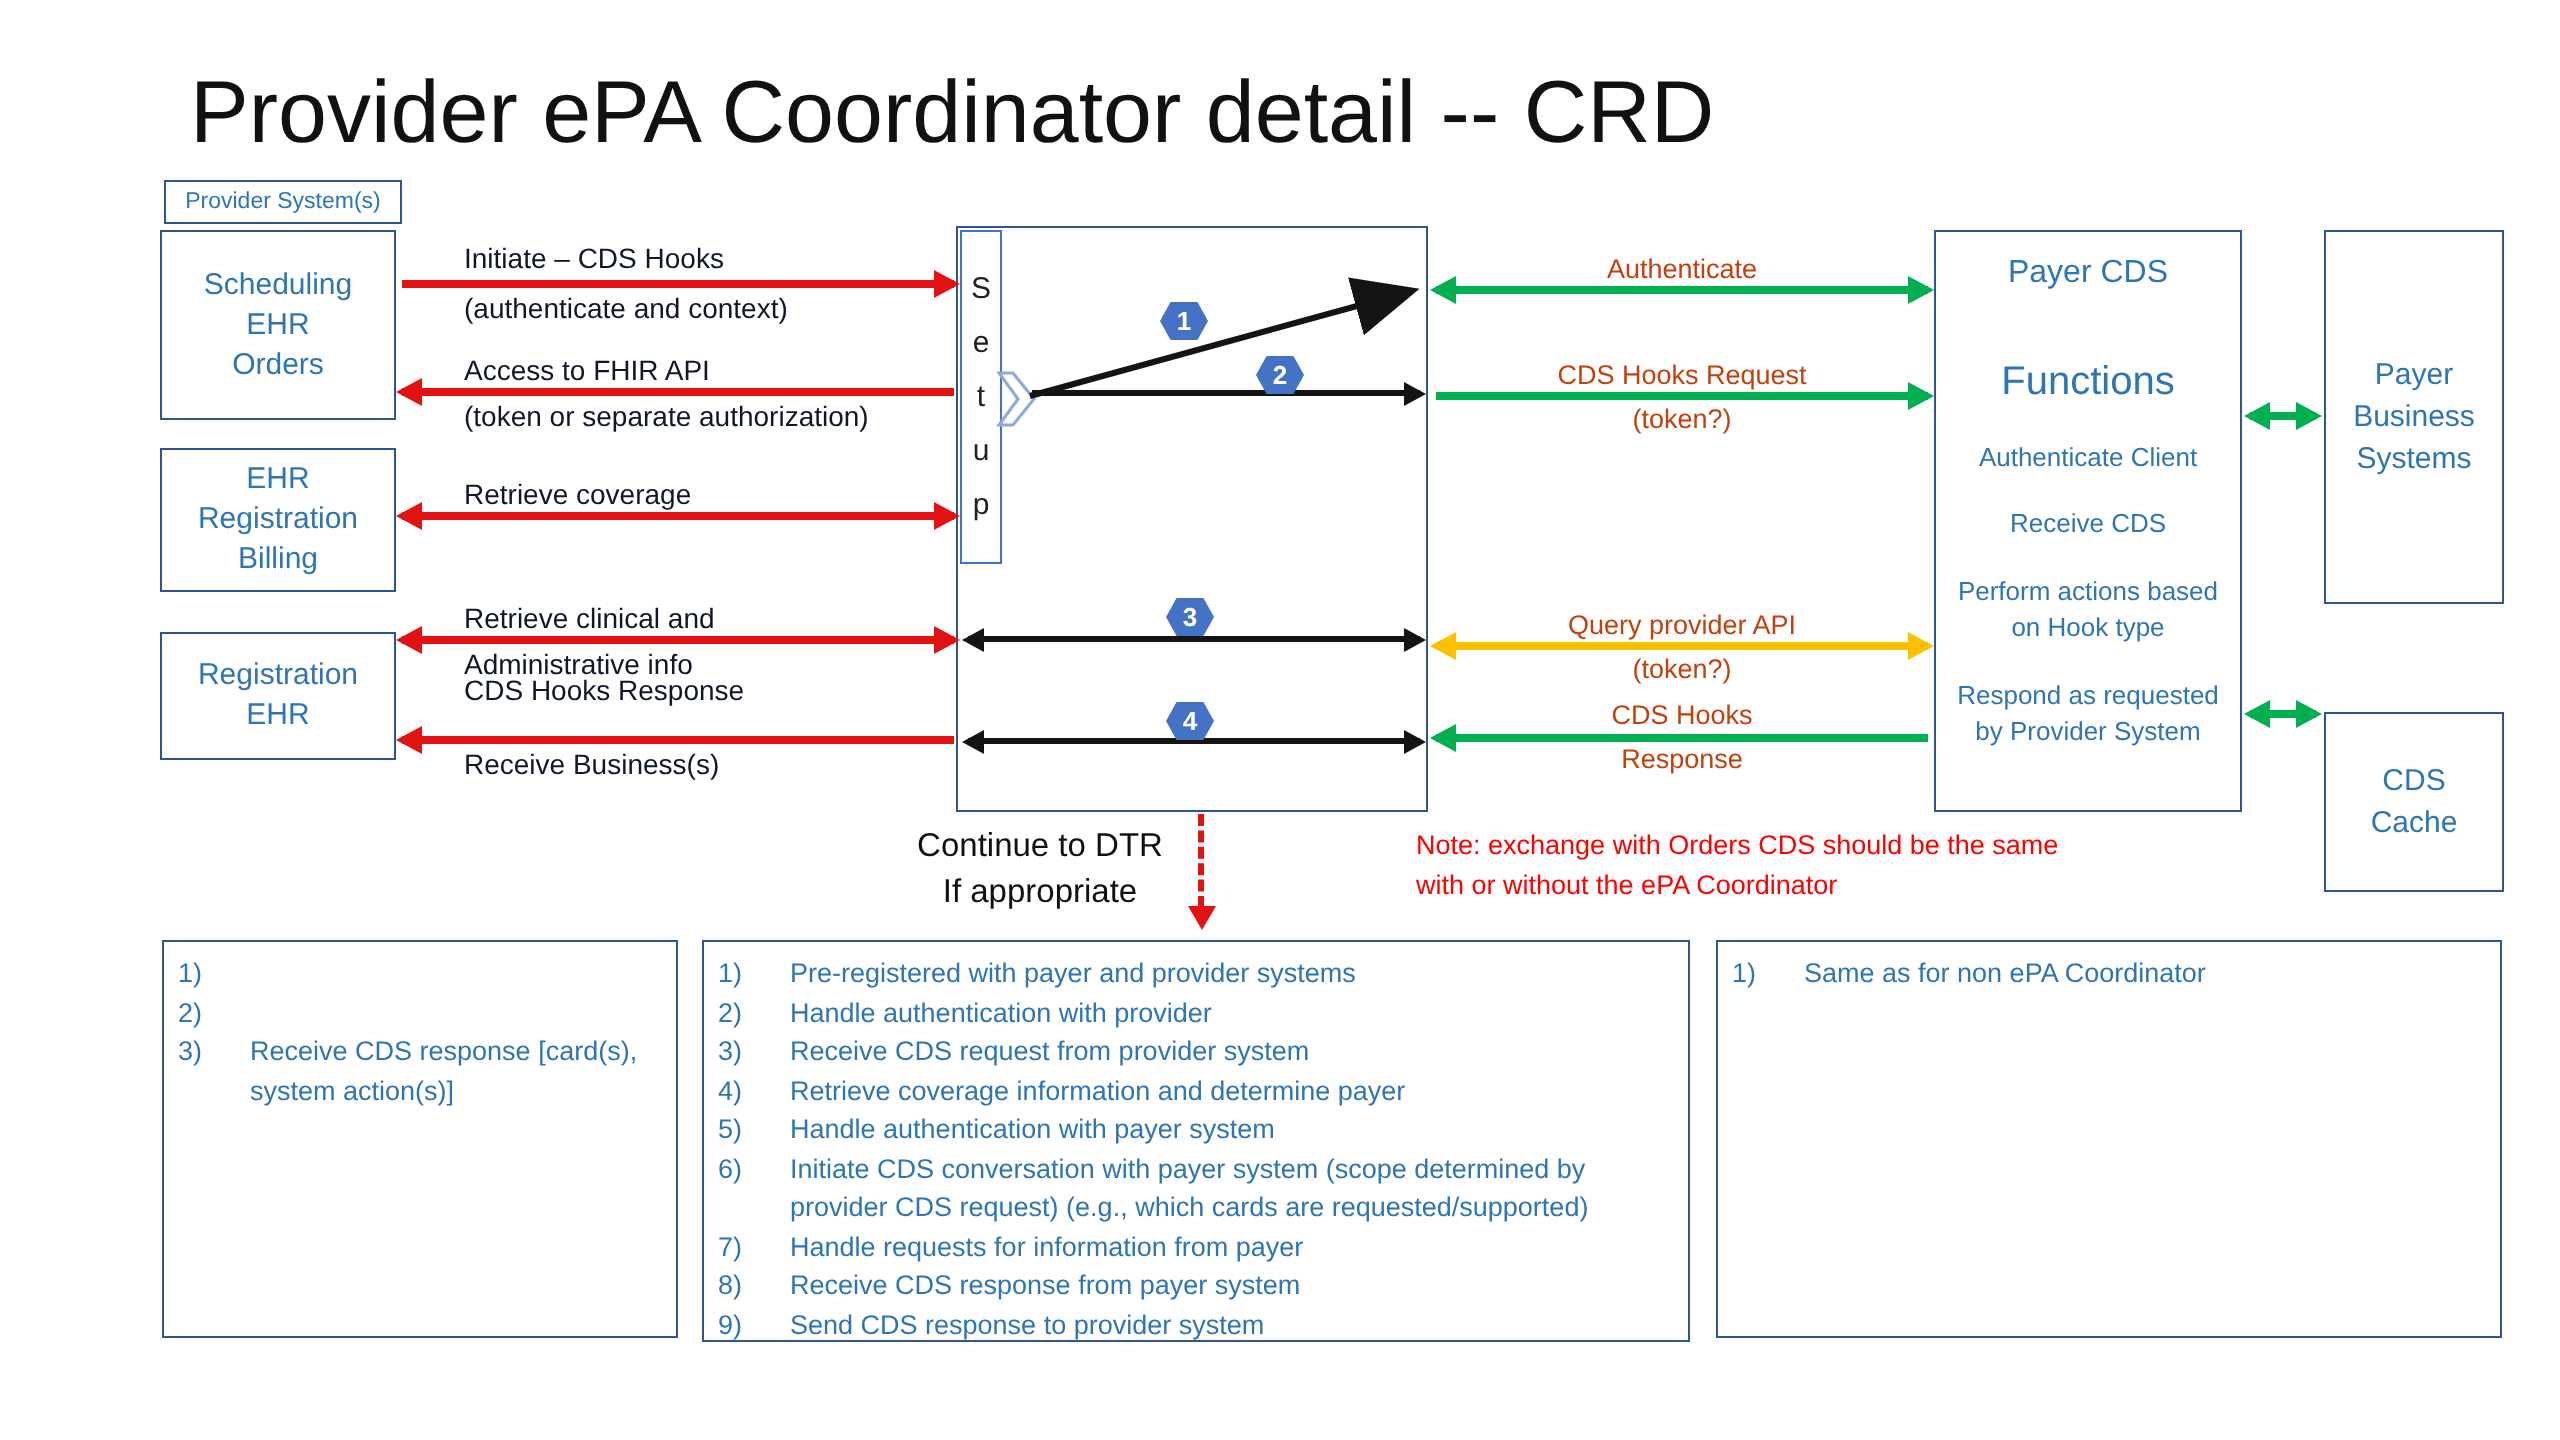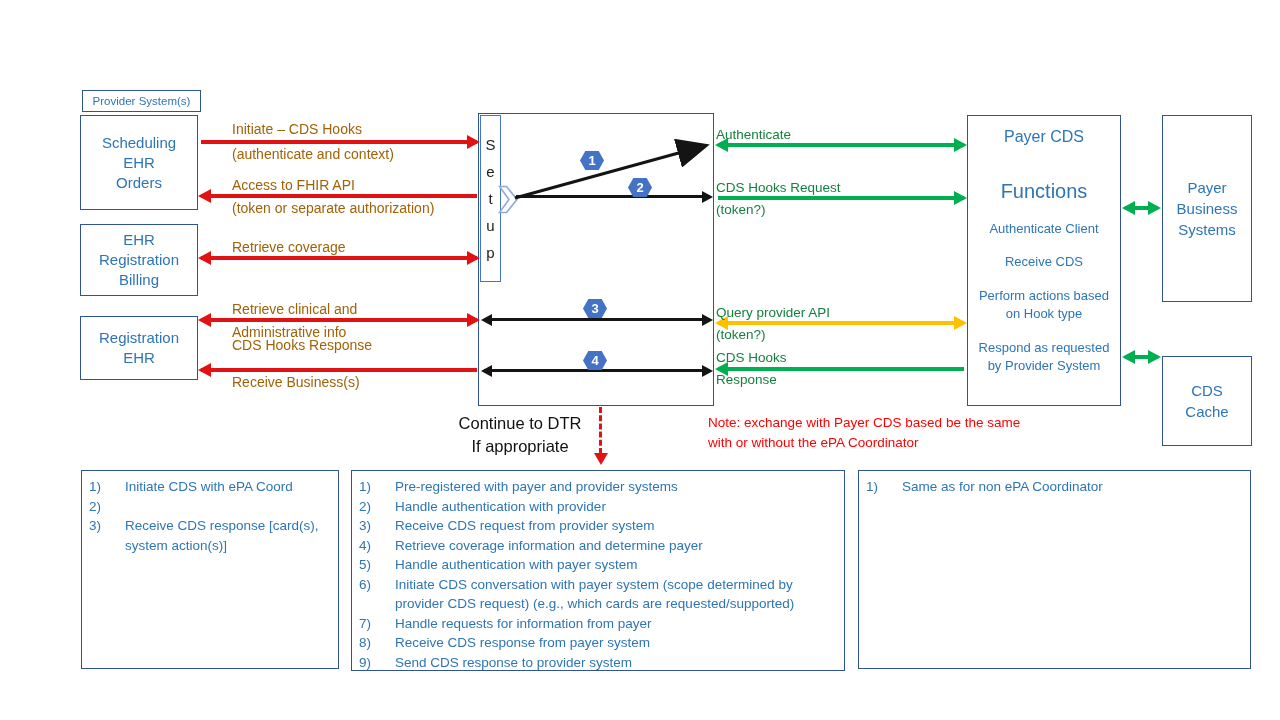--- a/index.html
+++ b/index.html
@@ -13,41 +13,42 @@
   .arr{position:absolute;height:4px;}
   .arr .shaft{position:absolute;left:2px;right:2px;top:0;height:4px;background:var(--c);}
   .arr .head{position:absolute;width:0;height:0;top:-5px;}
   .arr .head.right{right:-1px;border-top:7px solid transparent;border-bottom:7px solid transparent;border-left:13px solid var(--c);}
   .arr .head.left{left:-1px;border-top:7px solid transparent;border-bottom:7px solid transparent;border-right:13px solid var(--c);}
   .arr.thin{height:3px;}
   .arr.thin .shaft{height:3px;}
   .arr.thin .head{top:-4px;}
   .arr.thin .head.right{border-top-width:6px;border-bottom-width:6px;border-left-width:11px;}
   .arr.thin .head.left{border-top-width:6px;border-bottom-width:6px;border-right-width:11px;}
-  .albl{position:absolute;font-size:14px;color:#a16207;white-space:nowrap;}
-  .mlbl{position:absolute;left:716px;width:250px;text-align:left;font-size:13.5px;color:#15803d;white-space:nowrap;}
+  .albl{position:absolute;font-size:14px;color:#0f172a;white-space:nowrap;}
+  .mlbl{position:absolute;left:716px;width:250px;text-align:center;font-size:13.5px;color:#c2410c;white-space:nowrap;}
   .badge{position:absolute;width:24px;height:19px;background:#4472C4;color:#fff;font-weight:bold;
          font-size:13px;display:flex;align-items:center;justify-content:center;
          clip-path:polygon(22% 0,78% 0,100% 50%,78% 100%,22% 100%,0 50%);}
   .pcitem{position:absolute;left:8px;right:8px;text-align:center;font-size:13px;line-height:17.5px;color:#2E75B6;}
   .lst{font-size:13.5px;line-height:19.5px;padding:6px 8px 0 7px;}
   .li{display:grid;grid-template-columns:36px 1fr;}
   .note{position:absolute;left:708px;font-size:13.5px;color:#FF0000;white-space:nowrap;}
   .setupbx{position:absolute;left:480px;top:115px;width:21px;height:167px;border:1.5px solid #4472C4;
            background:#fff;box-sizing:border-box;display:flex;flex-direction:column;align-items:center;
            justify-content:center;font-size:15px;line-height:27px;color:#222;}
   .dash{position:absolute;left:599px;top:407px;height:47px;border-left:3px dashed #E31212;}
   .dashhead{position:absolute;left:593.5px;top:453px;width:0;height:0;
             border-left:7px solid transparent;border-right:7px solid transparent;border-top:12px solid #E31212;}
 </style>
 </head>
 <body>
 
 <div class="slide">
 
+  <div class="title">Provider ePA Coordinator detail -- CRD</div>
 
   <div class="bx" style="left:82px;top:90px;width:119px;height:22px;display:flex;align-items:center;justify-content:center;font-size:11.5px;">
     <span>Provider System(s)</span>
   </div>
 
   <div class="bx flexc" style="left:80px;top:115px;width:118px;height:95px;font-size:15px;line-height:20px;text-align:center;">
     <div>Scheduling</div>
     <div>EHR</div>
     <div>Orders</div>
   </div>
@@ -201,27 +202,26 @@
     <div>Cache</div>
   </div>
 
   <div class="abs" style="left:448px;top:412px;width:144px;text-align:center;font-size:16.5px;line-height:23px;color:#111;">
     <div>Continue to DTR</div>
     <div>If appropriate</div>
   </div>
   <div class="dash"></div>
   <div class="dashhead"></div>
 
-  <div class="note" style="top:415px;">Note: exchange with Payer CDS based be the same</div>
+  <div class="note" style="top:415px;">Note: exchange with Orders CDS should be the same</div>
   <div class="note" style="top:435px;">with or without the ePA Coordinator</div>
 
   <div class="bx lst" style="left:81px;top:470px;width:258px;height:199px;">
     <div class="li">
       <span>1)</span>
-      <span>Initiate CDS with ePA Coord</span>
     </div>
     <div class="li">
       <span>2)</span>
     </div>
     <div class="li">
       <span>3)</span>
       <span>Receive CDS response [card(s), system action(s)]</span>
     </div>
   </div>
 

